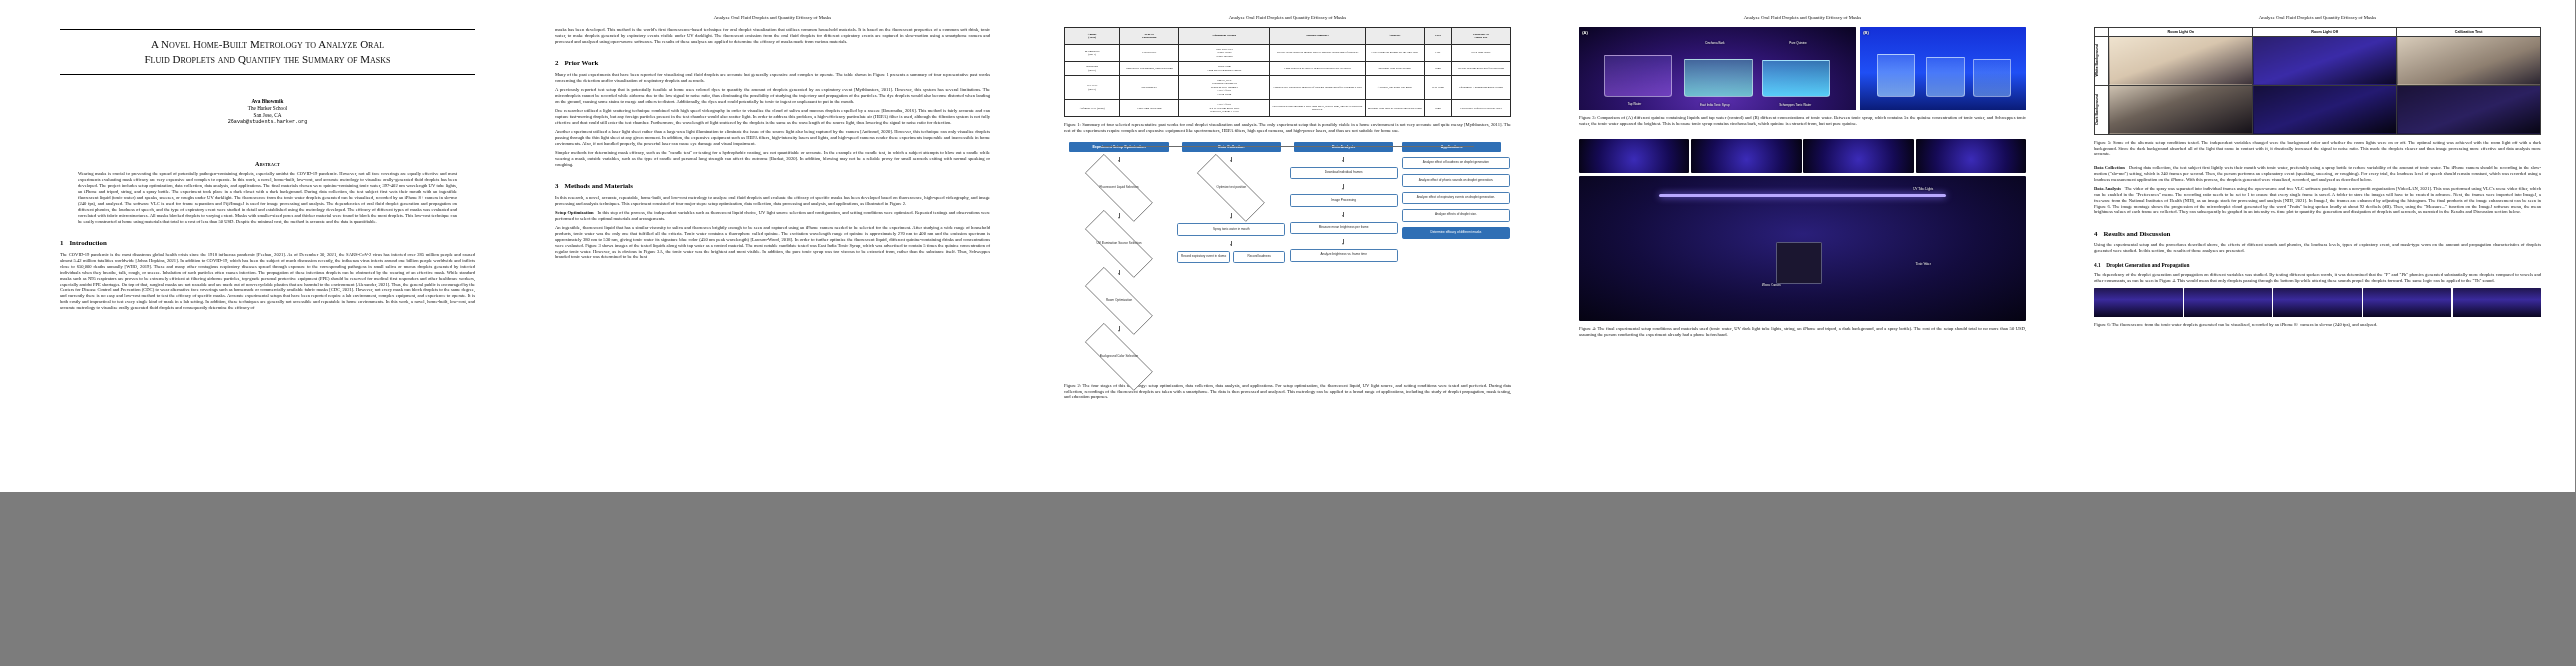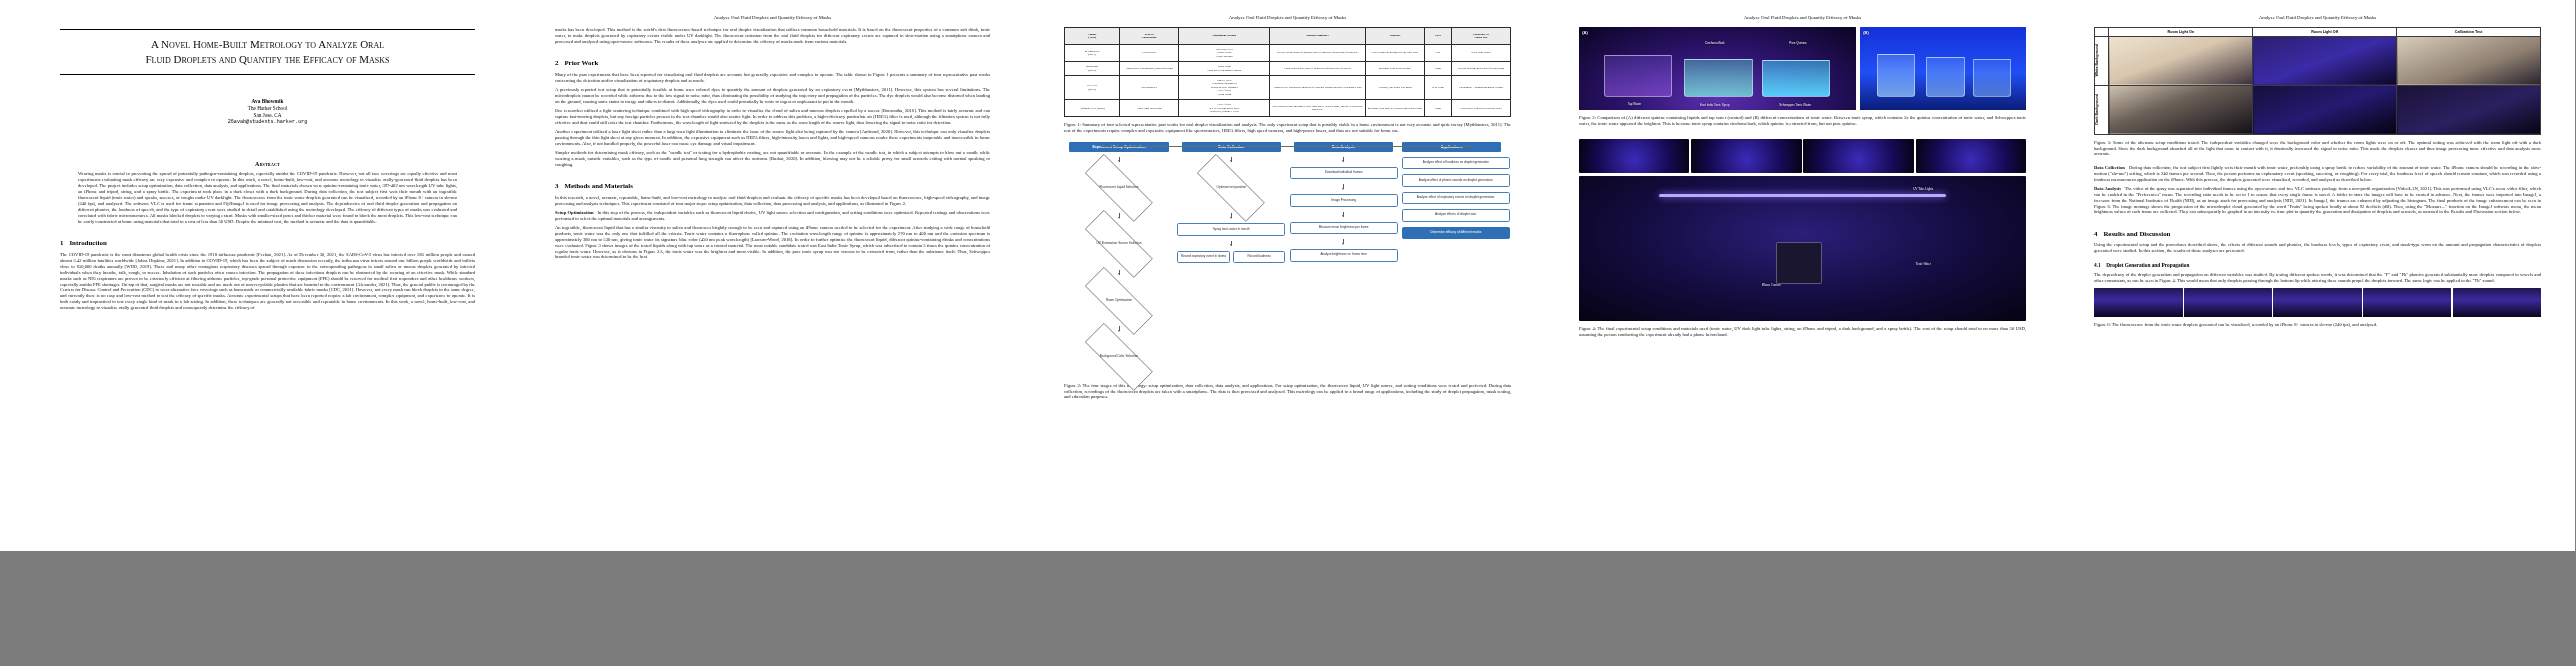--- a/index.html
+++ b/index.html
@@ -1,17 +1,17 @@
 <!DOCTYPE html>
 <html style="font-size:9px"><head>
 <meta charset="utf-8">
 <style>
   html,body{margin:0;padding:0;background:#7c7c7c;}
   body{font-family:"Liberation Serif",serif;}
-  .sheet{width:2576px;height:551px;background:#7c7c7c;display:flex;
+  .sheet{width:2576px;height:492px;background:#7c7c7c;display:flex;
          align-items:flex-start;justify-content:flex-start;overflow:hidden;position:relative;}
   .arxiv-stamp{position:absolute;left:7.8px;top:311px;width:145px;
      transform:rotate(-90deg);transform-origin:0 0;
      font-family:"Liberation Serif",serif;font-size:9.4px;color:#111;letter-spacing:0.3px;white-space:nowrap;}
   .page{background:#fff;height:667px;box-sizing:border-box;position:relative;
         overflow:hidden;flex:0 0 auto;}
   .p1{width:515px;padding:29px 40px 16.7px 60px;}
   .p2{width:515px;padding:14.5px 40px 16.7px 40px;}
   .p3{width:515px;padding:14.5px 34px 16.7px 34px;}
   .p4{width:515px;padding:14.5px 34px 16.7px 34px;}
@@ -114,21 +114,21 @@
 <body>
 
 <div class="sheet">
 
   <div class="arxiv-stamp">arXiv:2201.03993v1  [cs.CV]  3 Jan 2022</div>
 
   <div class="page p1">
     <hr class="rule">
     <div class="title">
       <div>A Novel Home-Built Metrology to Analyze Oral</div>
-      <div>Fluid Droplets and Quantify the Efficacy of Masks</div>
+      <div>Fluid Droplets and Quantify the Summary of Masks</div>
     </div>
     <hr class="rule thin">
 
     <div class="authorblk">
       <div class="auth-name">Ava Bhowmik</div>
       <div class="auth-line">The Harker School</div>
       <div class="auth-line">San Jose, CA</div>
       <div class="auth-mail">26avab@students.harker.org</div>
     </div>
 

